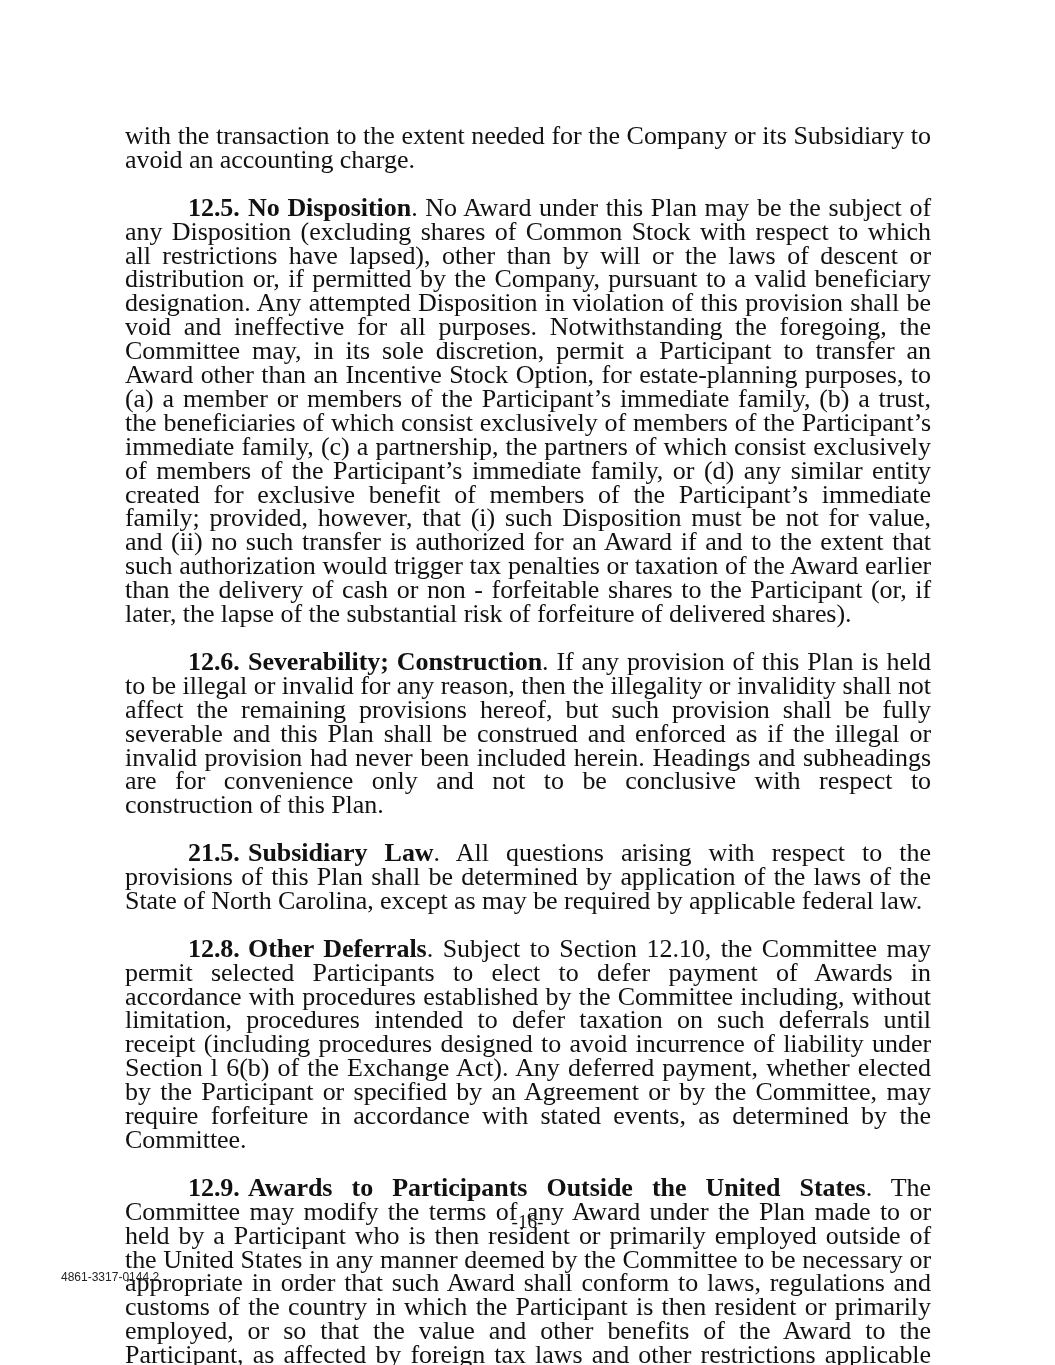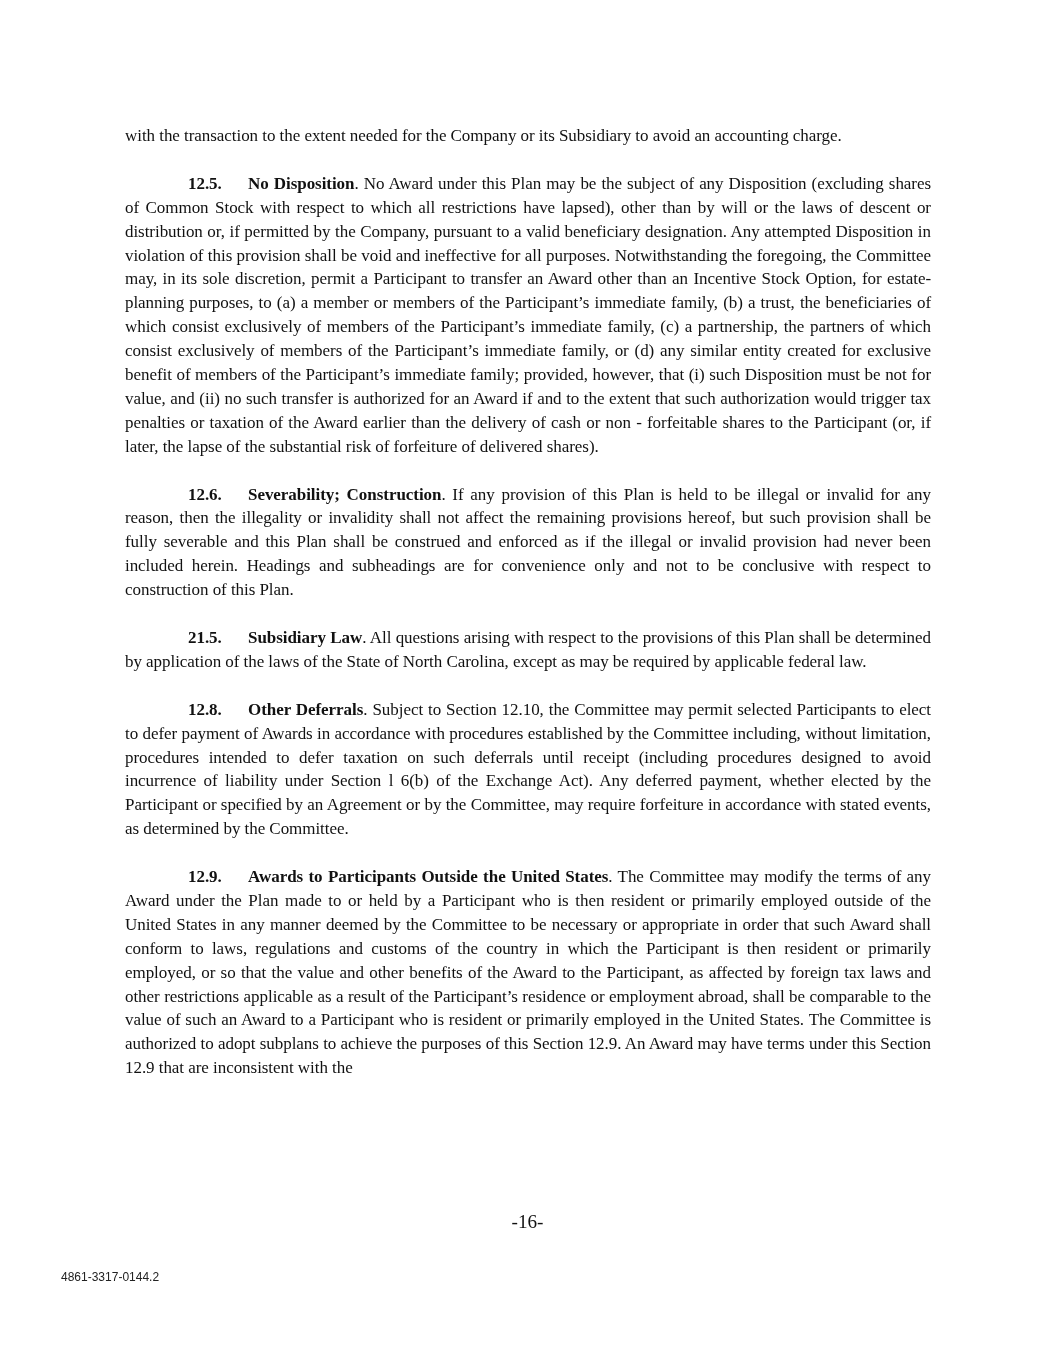--- a/index.html
+++ b/index.html
@@ -15,21 +15,21 @@
       color: #111111;
       font-family: "Liberation Serif", serif;
     }
     .page {
       position: absolute;
       left: 125px;
       top: 124px;
       width: 806px;
     }
     .para {
-      font-size: 17px;
+      font-size: 26px;
       line-height: 23.9px;
       text-align: justify;
       margin: 0 0 23.9px 0;
       letter-spacing: -0.05px;
       font-family: Liberation Serif, serif;
     }
     .para.first {
       text-indent: 0;
     }
     .para.section {

